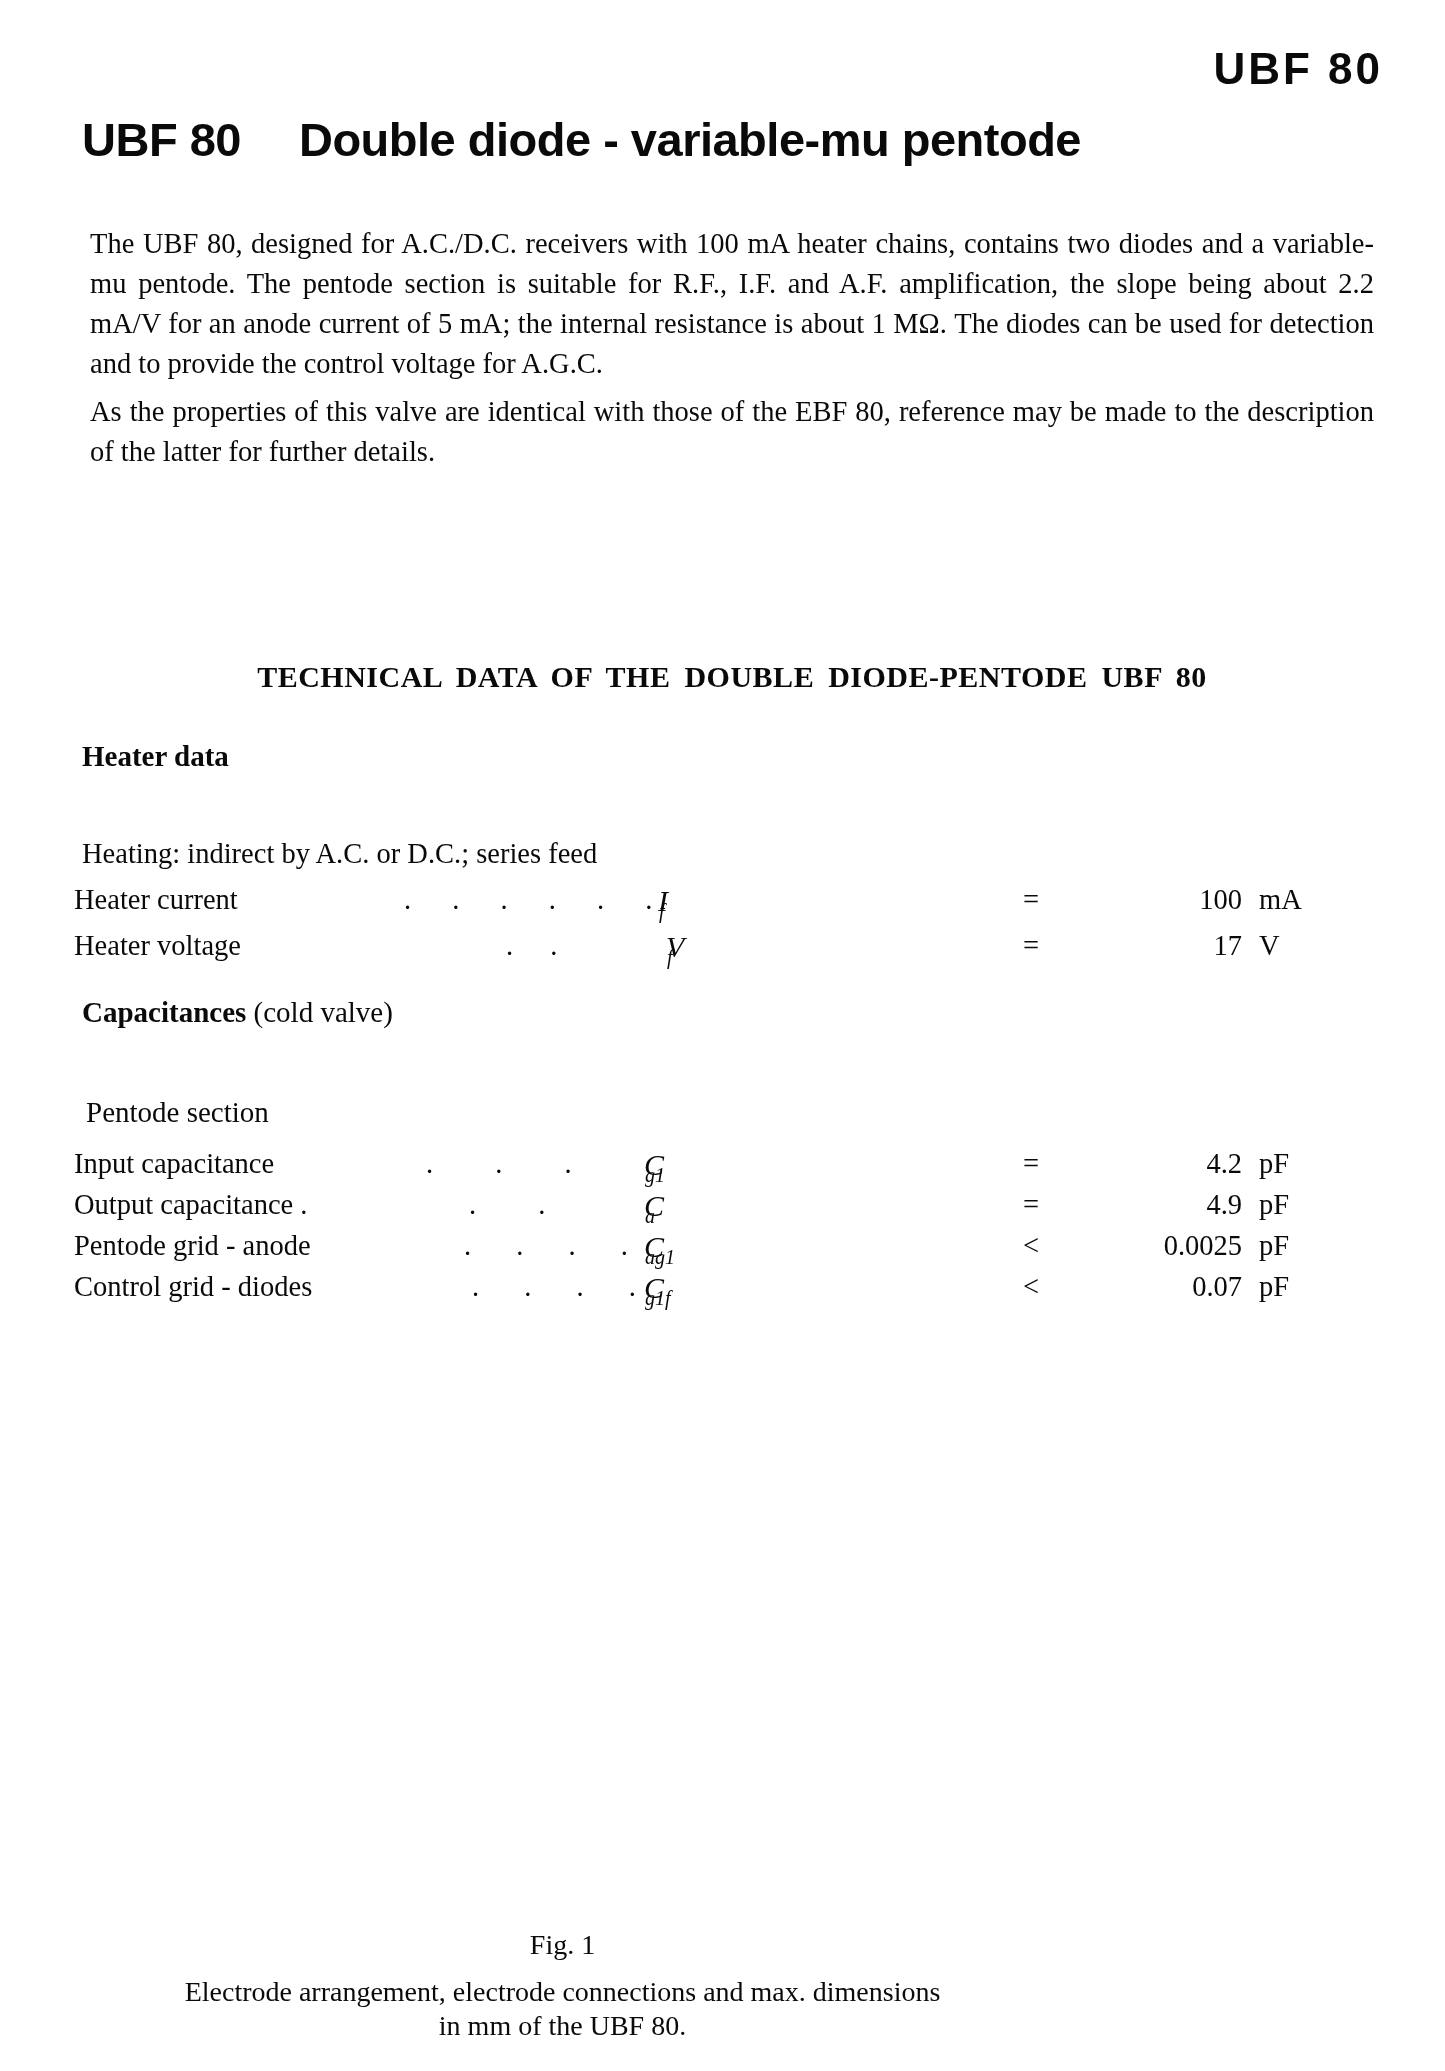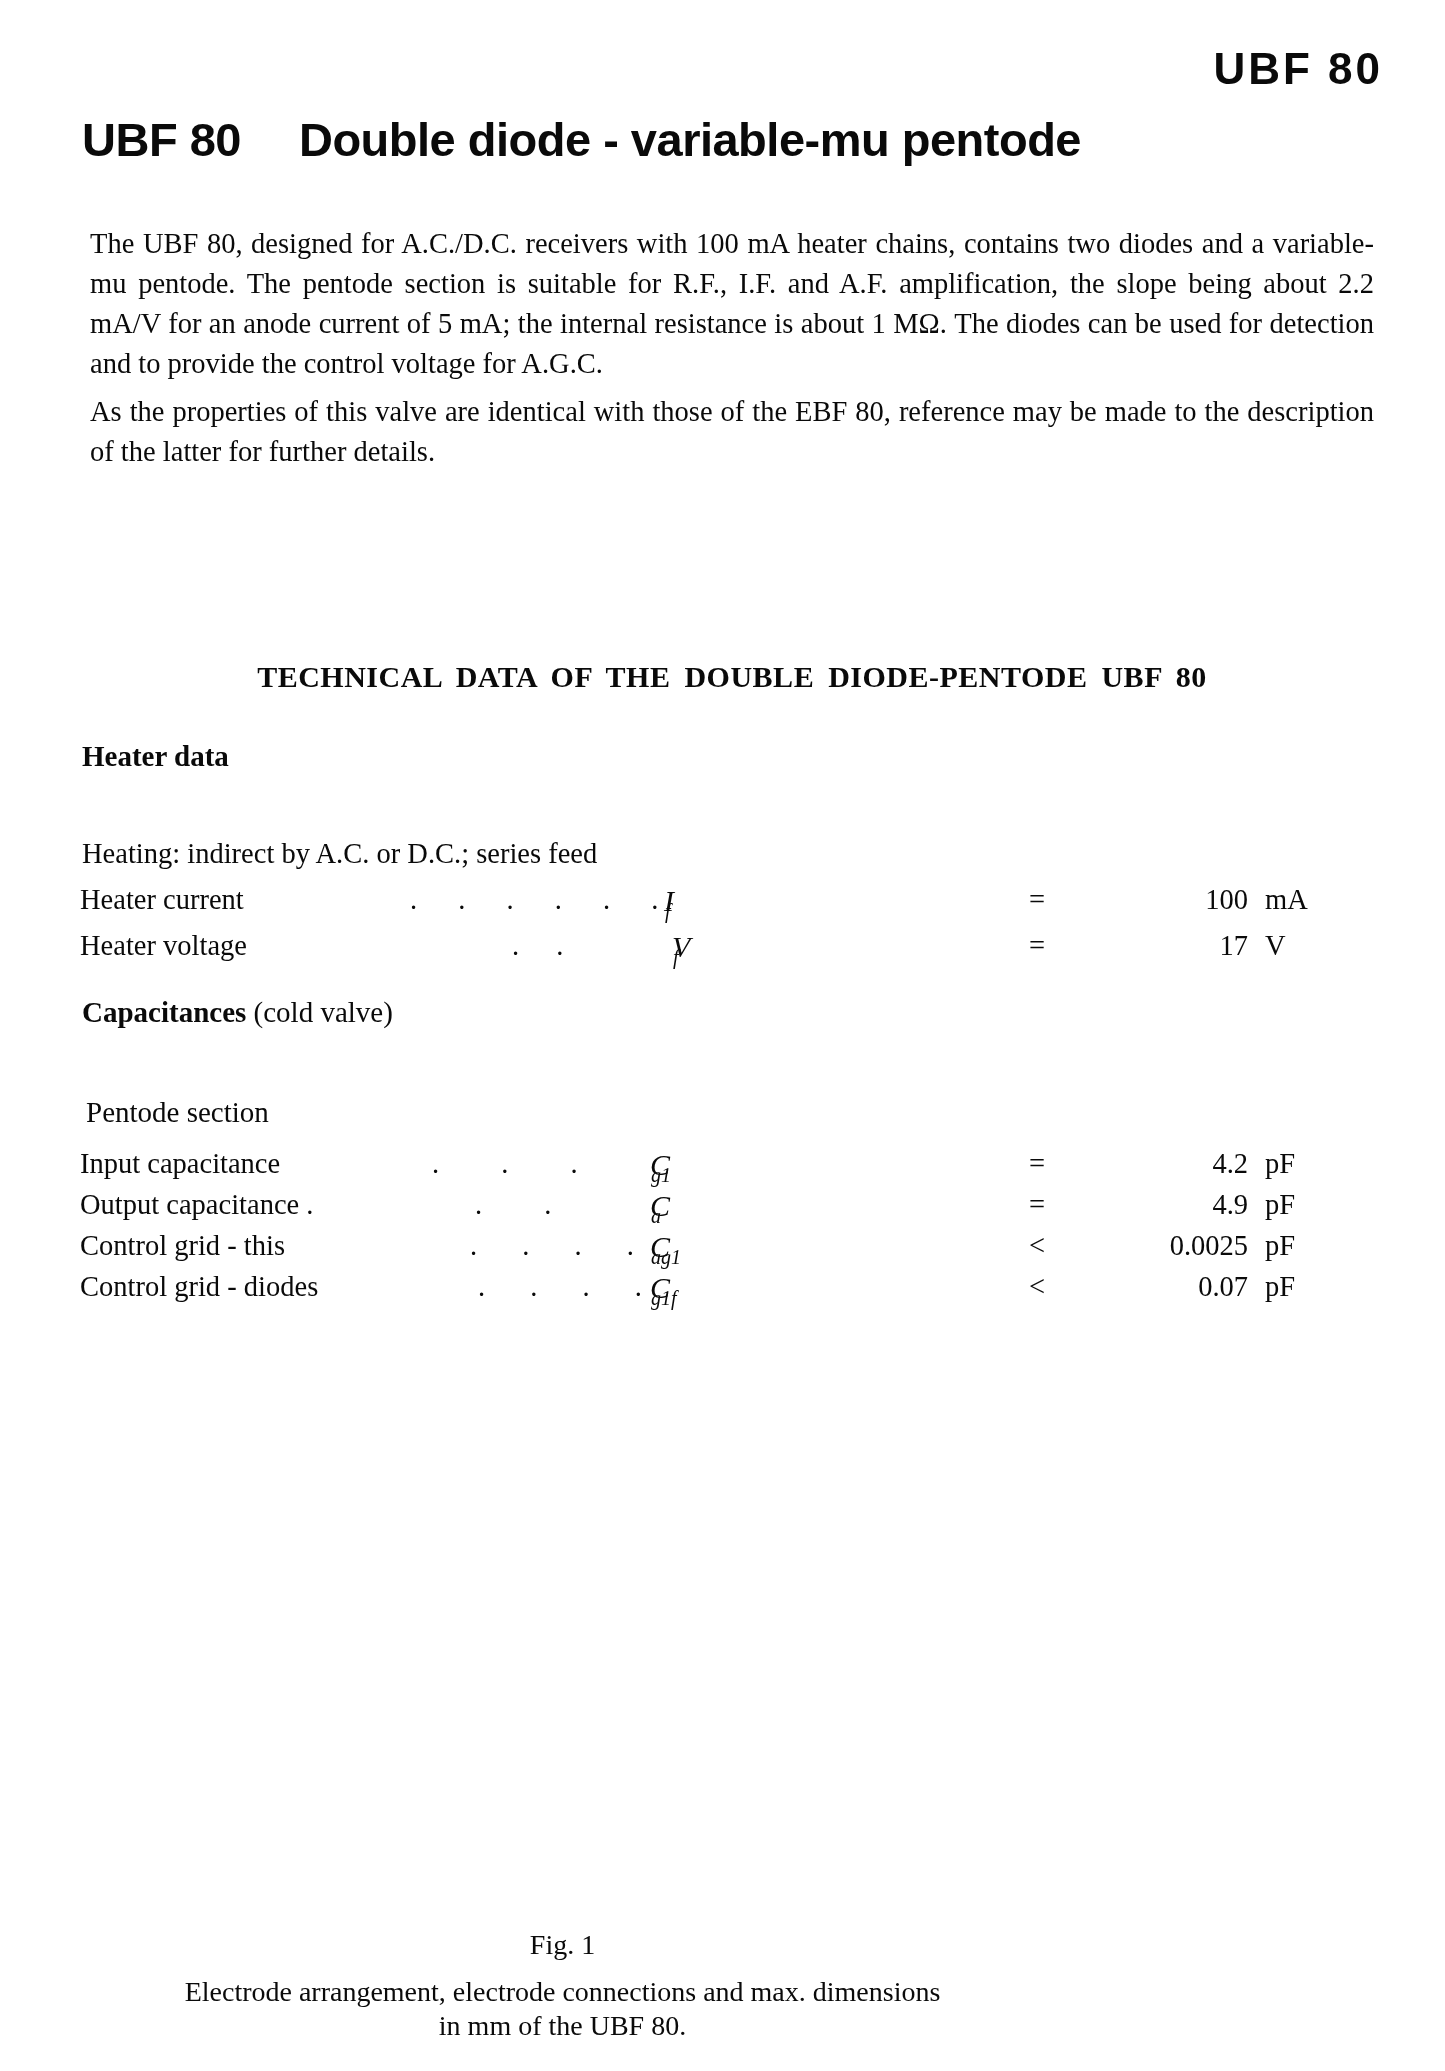--- a/index.html
+++ b/index.html
@@ -38,21 +38,21 @@
     position:absolute;left:82px;font-weight:bold;font-size:29px;
   }
   .sub-heading .normal{font-weight:normal;}
   .italic-heading{
     position:absolute;left:86px;font-size:29px;margin-top:12px;
   }
   .text-line{
     position:absolute;left:82px;font-size:28.5px;white-space:nowrap;
   }
   .mrow{
-    position:absolute;left:80px;width:1300px;height:40px;font-size:28.5px;
+    position:absolute;left:74px;width:1300px;height:40px;font-size:28.5px;
   }
   .mrow span{position:absolute;top:0;white-space:nowrap;}
   .m-label{left:0;}
   .m-dots{letter-spacing:0;}
   .dots-h{word-spacing:34px;}
   .dots-h2{word-spacing:30px;}
   .dots-c{word-spacing:55px;}
   .dots-c4{word-spacing:38px;}
   .m-sym{font-style:italic;font-size:30px;}
   .m-sym .ssub{font-size:20px;position:relative;top:7px;left:1px;font-style:italic;}
@@ -124,21 +124,21 @@
   <div class="mrow" style="top:1189px">
     <span class="m-label">Output capacitance .</span>
     <span class="m-dots dots-c" style="left:395px">. .</span>
     <span class="m-sym" style="left:570px"><span>C</span><span class="ssub">a</span></span>
     <span class="m-rel">=</span>
     <span class="m-val">4.9</span>
     <span class="m-unit">pF</span>
   </div>
 
   <div class="mrow" style="top:1230px">
-    <span class="m-label">Control grid - this</span>
+    <span class="m-label">Pentode grid - anode</span>
     <span class="m-dots dots-c4" style="left:390px">. . . .</span>
     <span class="m-sym" style="left:570px"><span>C</span><span class="ssub">ag1</span></span>
     <span class="m-rel">&lt;</span>
     <span class="m-val">0.0025</span>
     <span class="m-unit">pF</span>
   </div>
 
   <div class="mrow" style="top:1271px">
     <span class="m-label">Control grid - diodes</span>
     <span class="m-dots dots-c4" style="left:398px">. . . .</span>

